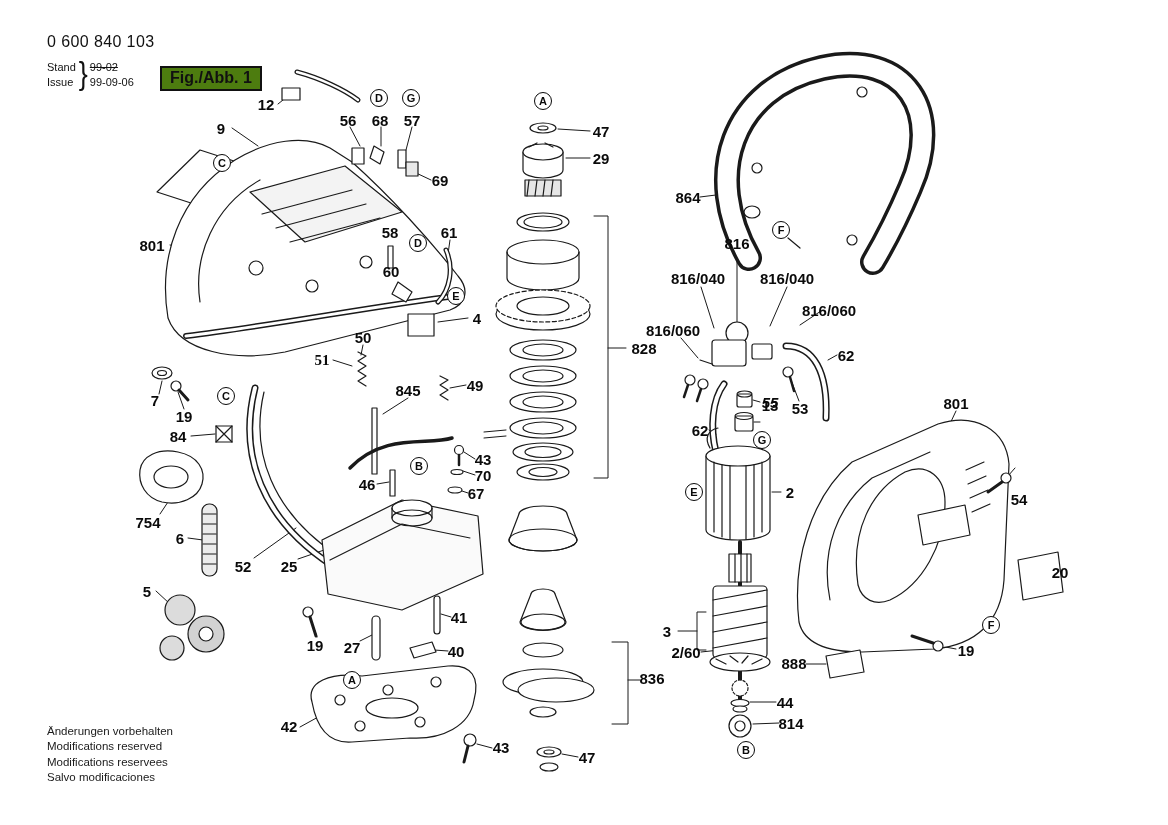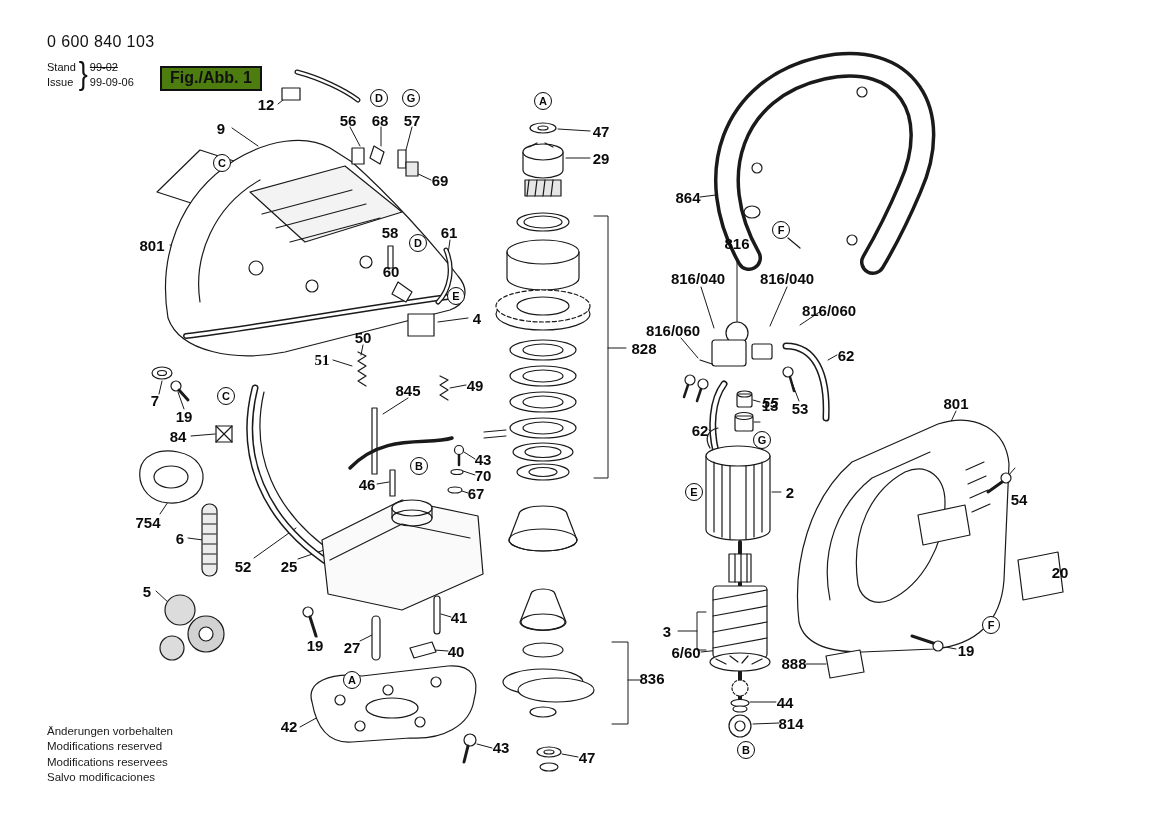--- a/index.html
+++ b/index.html
@@ -399,21 +399,21 @@
       <div class="callout" style="left: 787px; top: 278px;">816/040</div>
       <div class="callout" style="left: 673px; top: 330px;">816/060</div>
       <div class="callout" style="left: 829px; top: 310px;">816/060</div>
       <div class="callout" style="left: 846px; top: 355px;">62</div>
       <div class="callout" style="left: 800px; top: 408px;">53</div>
       <div class="callout" style="left: 770px; top: 402px; font-style: italic;">55</div>
       <div class="callout" style="left: 770px; top: 405px; text-align: center;">13</div>
       <div class="callout" style="left: 700px; top: 430px;">62</div>
       <div class="callout" style="left: 790px; top: 492px;">2</div>
       <div class="callout" style="left: 667px; top: 631px;">3</div>
-      <div class="callout" style="left: 686px; top: 652px;">6/60</div>
+      <div class="callout" style="left: 686px; top: 652px;">2/60</div>
       <div class="callout" style="left: 785px; top: 702px;">44</div>
       <div class="callout" style="left: 791px; top: 723px;">814</div>
       <div class="callout" style="left: 794px; top: 663px;">888</div>
       <div class="callout" style="left: 966px; top: 650px;">19</div>
       <div class="callout" style="left: 956px; top: 403px;">801</div>
       <div class="callout" style="left: 1019px; top: 461px; margin-top: 38px;">54</div>
       <div class="callout" style="left: 1060px; top: 535px; margin-top: 37px;">20</div>
       <div class="connector" style="left: 379px; top: 98px;">D</div>
       <div class="connector" style="left: 411px; top: 98px;">G</div>
       <div class="connector" style="left: 543px; top: 101px;">A</div>

